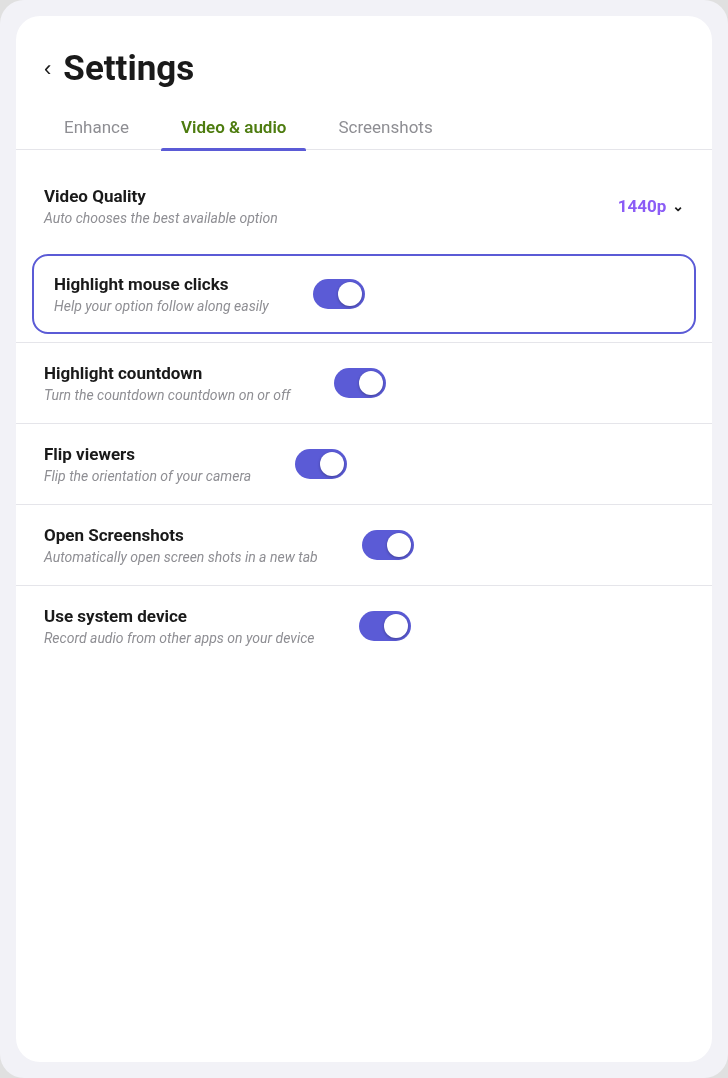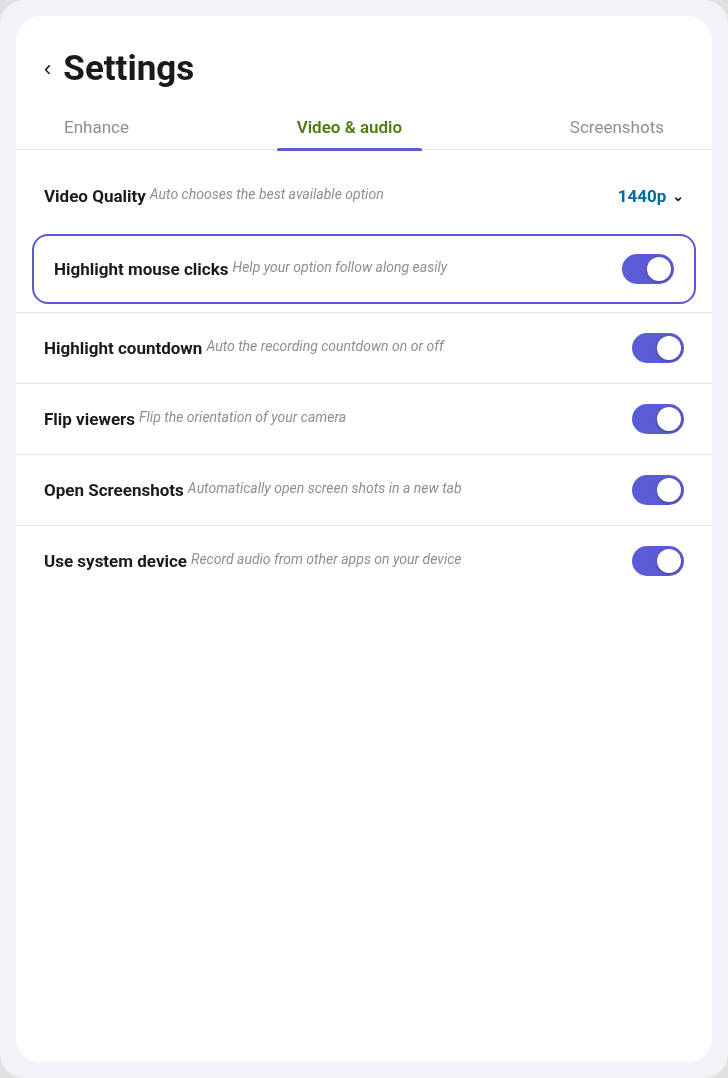--- a/index.html
+++ b/index.html
@@ -60,22 +60,21 @@
       font-size: 35px;
       font-weight: 700;
       color: #1a1a1a;
     }
 
     
     .tabs-container {
       display: flex;
       border-bottom: 1.5px solid #e5e5ea;
       padding: 0 28px;
-      gap: 0;
-      justify-content: space-between;
+      gap: 12px;
     }
 
     .tab {
       padding: 12px 20px;
       font-size: 17px;
       color: #8e8e93;
       cursor: pointer;
       position: relative;
       font-weight: 400;
       white-space: nowrap;
@@ -107,20 +106,21 @@
     
     .video-quality-row {
       display: flex;
       justify-content: space-between;
       align-items: center;
       padding: 16px 28px 20px 28px;
     }
 
     .row-label-group {
       display: flex;
+      flex-direction: column;
       gap: 4px;
     }
 
     .row-title {
       font-size: 17px;
       font-weight: 700;
       color: #1a1a1a;
     }
 
     .row-subtitle {
@@ -133,40 +133,40 @@
     .quality-selector {
       display: flex;
       align-items: center;
       gap: 6px;
       cursor: pointer;
     }
 
     .quality-value {
       font-size: 17px;
       font-weight: 700;
-      color: #0369a1;
+      color: #8b5cf6;
     }
 
     .chevron-down {
       font-size: 14px;
       color: #1a1a1a;
       font-weight: 700;
     }
 
     
     .divider {
       height: 1px;
       background: #e5e5ea;
       margin: 0 0 0 0;
     }
 
     
     .setting-row {
       display: flex;
-      justify-content: space-between;
+      justify-content: flex-start;
       align-items: center;
       padding: 20px 28px;
       gap: 44px;
     }
 
     .setting-row.highlighted {
       border: 2.5px solid #5b5bd6;
       border-radius: 16px;
       margin: 8px 16px;
       padding: 18px 20px;
@@ -242,21 +242,21 @@
             <div class="toggle-thumb"></div>
           </div>
         </div>
       </div>
 
       <div class="divider"></div>
 
       <div class="setting-row">
         <div class="row-label-group">
           <span class="row-title">Highlight countdown</span>
-          <span class="row-subtitle">Auto the recording countdown on or off</span>
+          <span class="row-subtitle">Turn the countdown countdown on or off</span>
         </div>
         <div class="toggle-wrapper">
           <div class="toggle-track">
             <div class="toggle-thumb"></div>
           </div>
         </div>
       </div>
 
       <div class="divider"></div>
 

